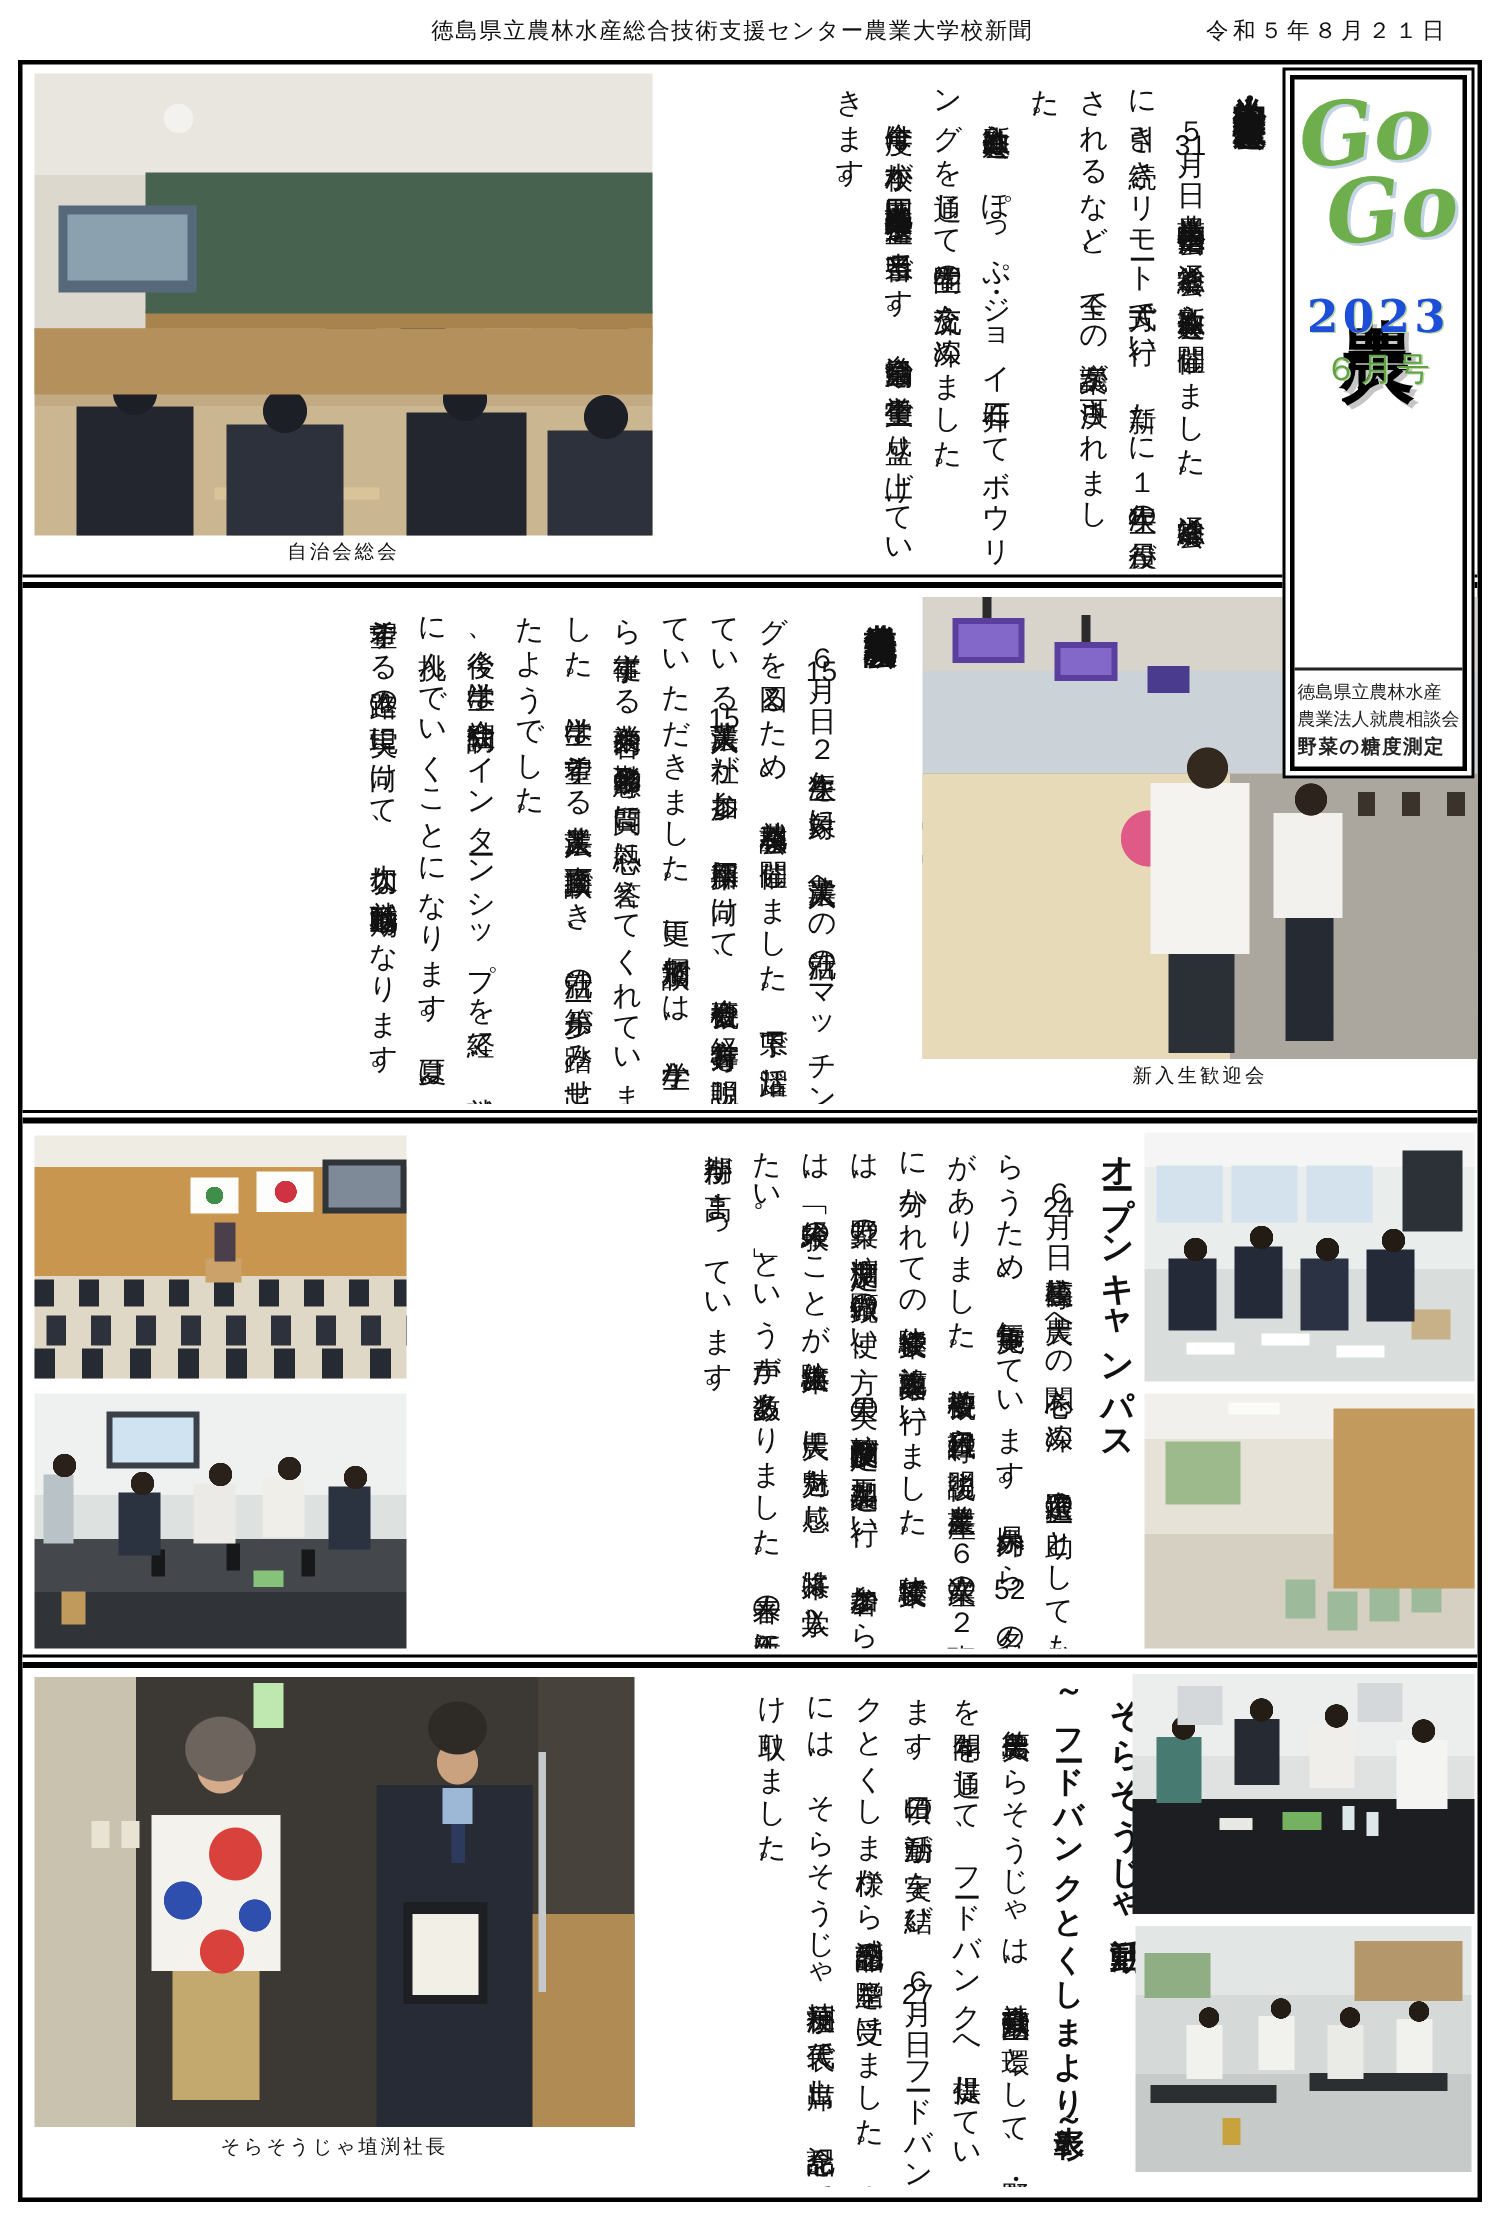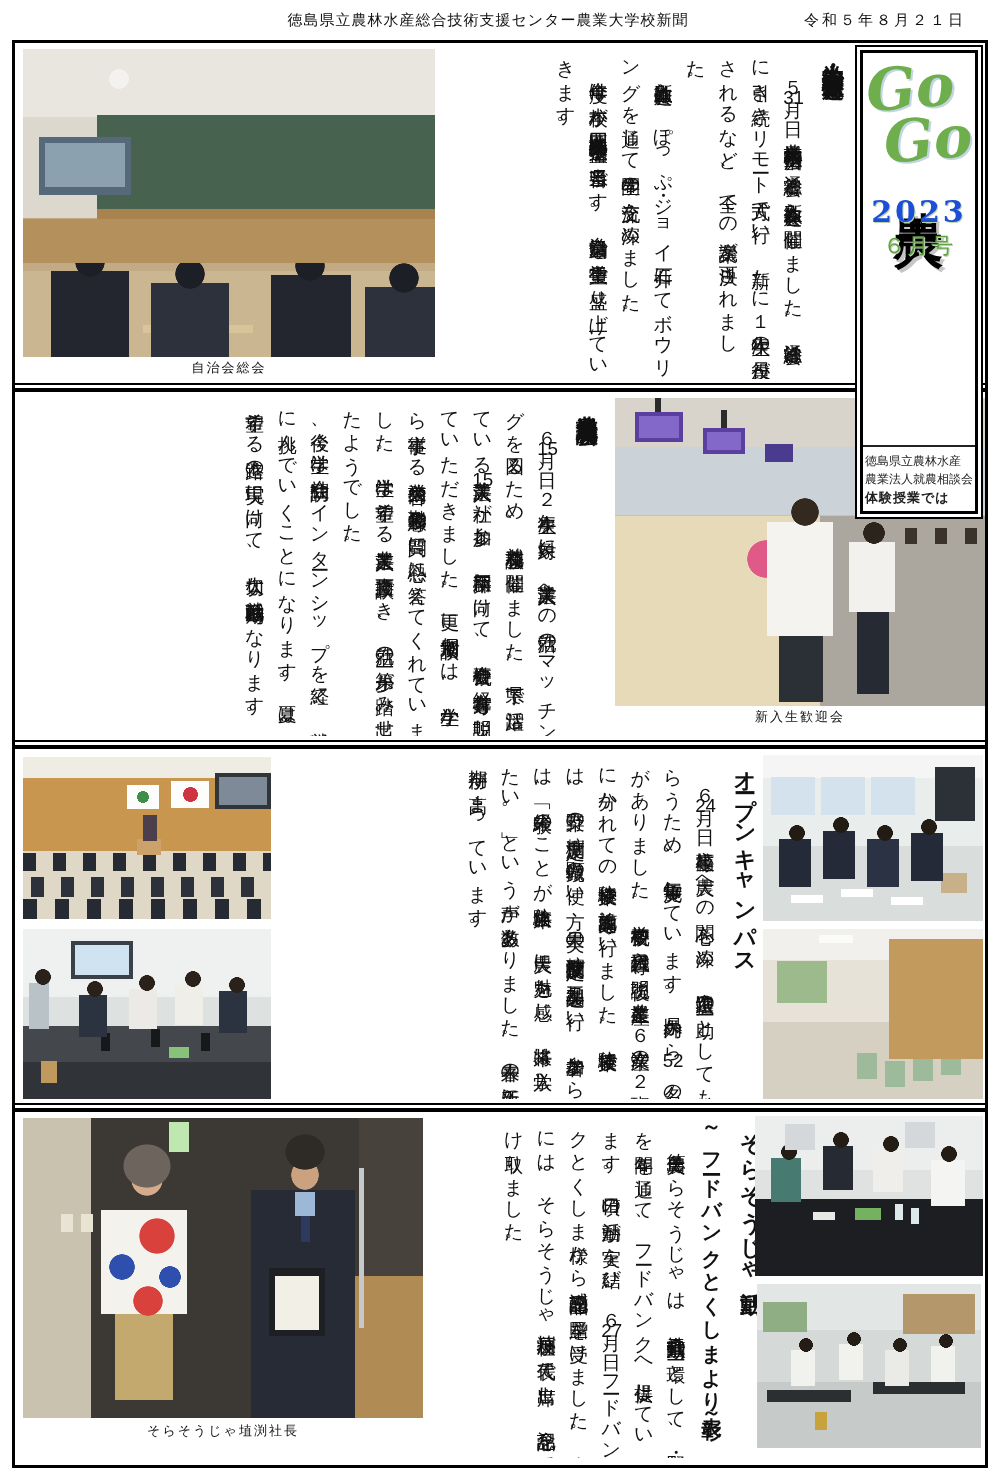--- a/index.html
+++ b/index.html
@@ -289,18 +289,18 @@
       <div class="gogo">
         <span class="go g1">Go</span>
         <span class="go g2">Go</span>
       </div>
       <div class="nodai">農大</div>
       <div class="myear">2023</div>
       <div class="missue">６月号</div>
       <div class="morg">
         <div>徳島県立農林水産</div>
         <div>農業法人就農相談会</div>
-        <div class="morg-b">体験授業では</div>
+        <div class="morg-b">野菜の糖度測定</div>
       </div>
     </div>
   </div>
 
 </div>
 
 </body></html>

